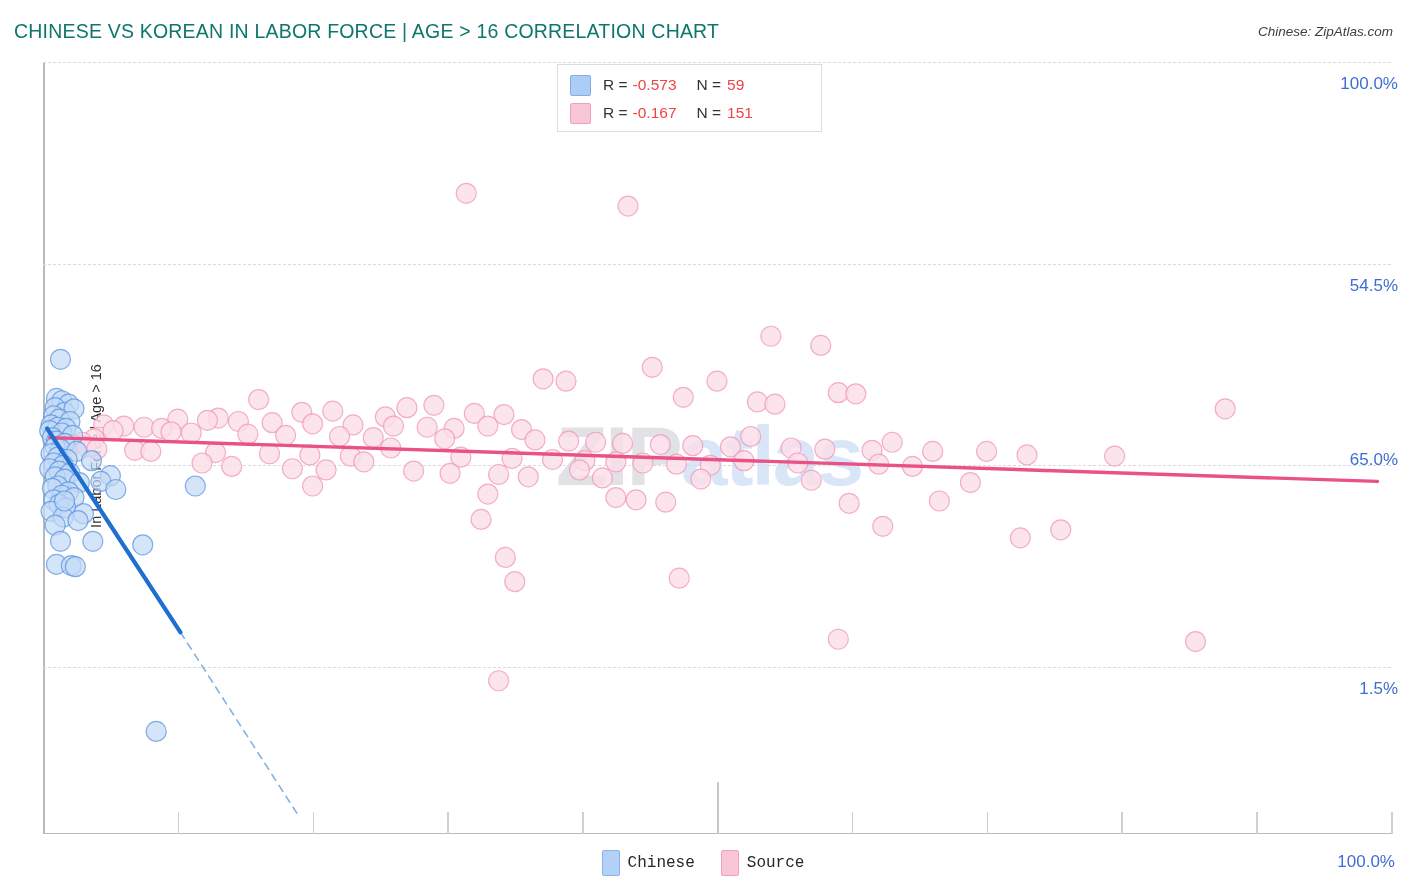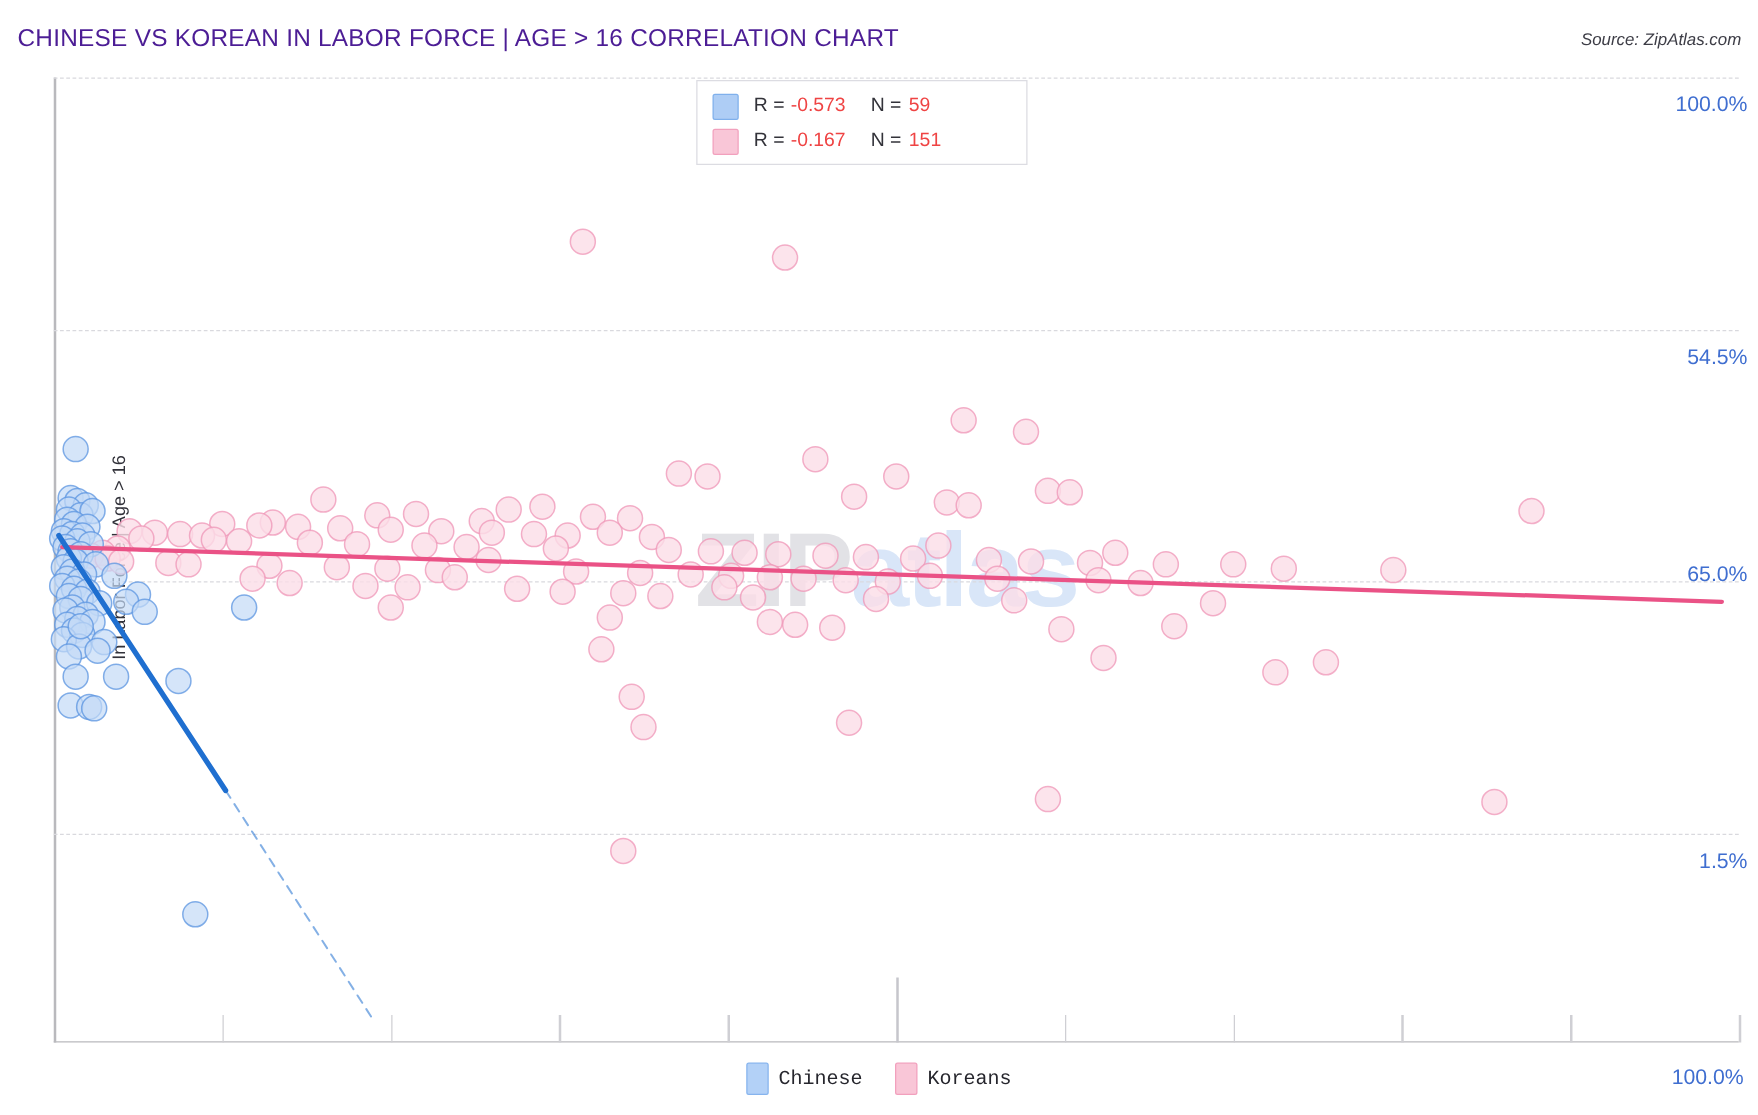--- a/index.html
+++ b/index.html
@@ -9,21 +9,21 @@
     font-family:"Liberation Sans", sans-serif;
     overflow:hidden;
     position:relative;
   }
   #chart-root{position:absolute;inset:0;}
 
   
   .title{
     position:absolute;left:14px;top:20px;
     font-size:19.5px;letter-spacing:.2px;
-    color:#4c1d95;font-weight:400;
+    color:#0f766e;font-weight:400;
     white-space:nowrap;
   }
   .source{
     position:absolute;right:13px;top:24px;
     font-size:13.5px;font-style:italic;
     color:#3d3d46;white-space:nowrap;
   }
 
   
   .plot{
@@ -113,21 +113,21 @@
 
   
   svg.layer{position:absolute;left:0;top:0;width:1348px;height:772px;overflow:visible;}
 </style>
 </head>
 <body>
 
 <div id="chart-root">
 
   <div class="title">CHINESE VS KOREAN IN LABOR FORCE | AGE &gt; 16 CORRELATION CHART</div>
-  <div class="source">Source: ZipAtlas.com</div>
+  <div class="source">Chinese: ZipAtlas.com</div>
 
   <div class="watermark"><span class="wm-zip">ZIP</span><span class="wm-atlas">atlas</span></div>
 
   <div class="ylab-title">In Labor Force | Age &gt; 16</div>
 
   <div class="plot">
     <div class="axis-y-line"></div>
     <div class="axis-x-line"></div>
     <div id="grid-holder">
         <div class="gridline" style="top: 604.925px;"></div>
@@ -357,17 +357,17 @@
     </div>
   </div>
 
   <div class="series-legend">
     <div class="sl-item">
       <span class="sl-sw sl-sw-blue"></span>
       <span class="sl-lbl">Chinese</span>
     </div>
     <div class="sl-item">
       <span class="sl-sw sl-sw-pink"></span>
-      <span class="sl-lbl">Koreans</span>
+      <span class="sl-lbl">Source</span>
     </div>
   </div>
 
 </div>
 
 </body></html>

